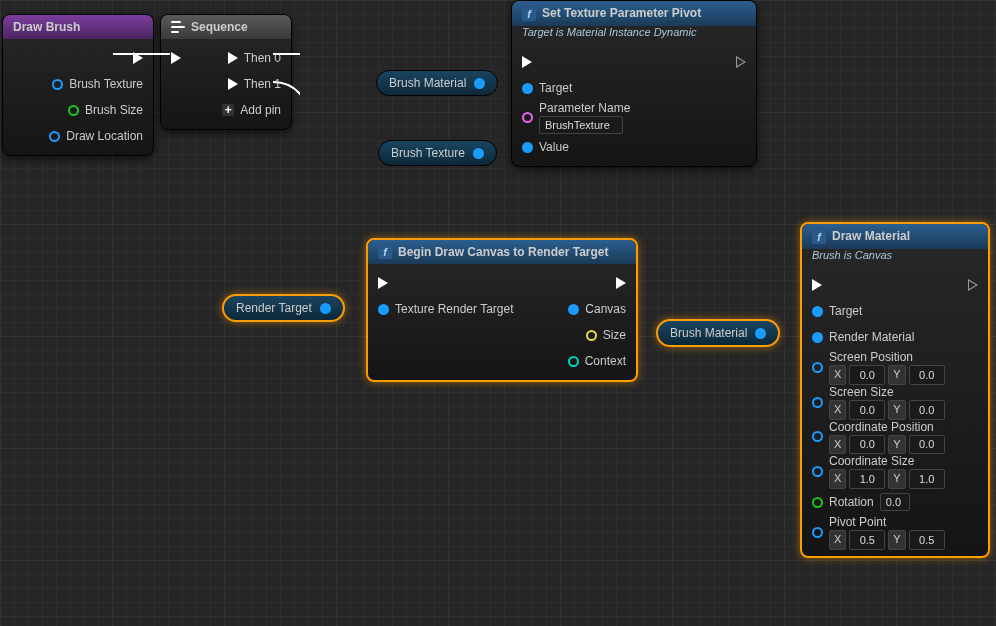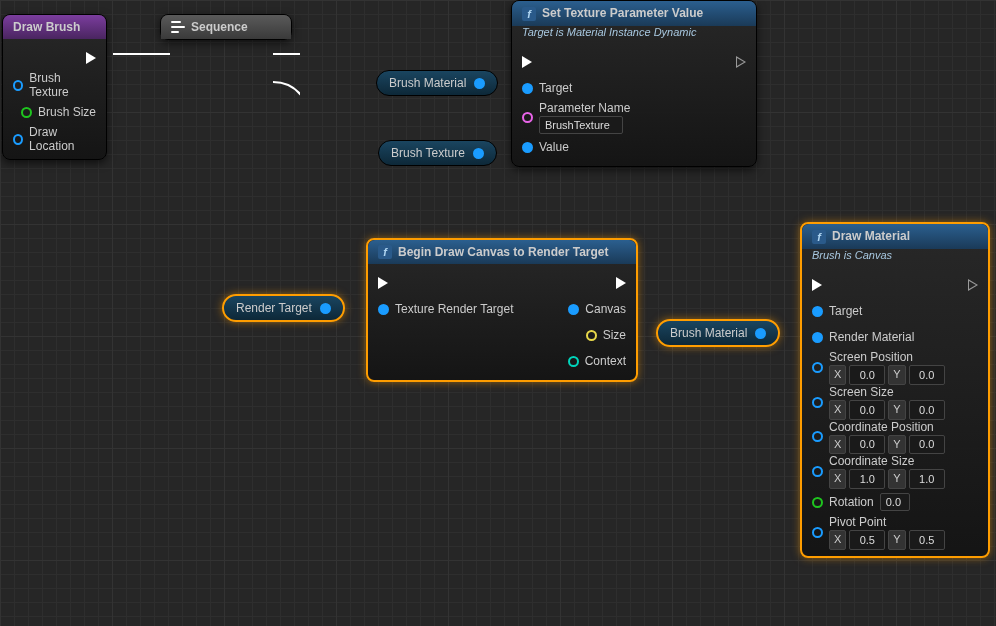--- a/index.html
+++ b/index.html
@@ -54,21 +54,21 @@
 <path d="M273 82 C 330 82 310 250 375 250 L 375 278" stroke="#fff" stroke-width="2" fill="none" opacity="0"></path>
 <path d="M273 82 C 330 82 310 180 340 230 C 355 258 360 278 378 278" stroke="#fff" stroke-width="2" fill="none"></path>
 <path d="M480 81 C 500 81 500 81 521 81" stroke="#1a9cff" stroke-width="1.5" fill="none"></path>
 <path d="M480 151 C 500 151 500 151 521 151" stroke="#1a9cff" stroke-width="1.5" fill="none"></path>
 <path d="M324 305 C 350 305 350 305 378 305" stroke="#1a9cff" stroke-width="1.5" fill="none"></path>
 <path d="M630 278 C 720 278 720 278 810 278" stroke="#fff" stroke-width="2" fill="none"></path>
 <path d="M630 305 C 720 305 720 305 810 305" stroke="#1a9cff" stroke-width="1.5" fill="none"></path>
 <path d="M773 330 C 790 330 790 331 810 331" stroke="#1a9cff" stroke-width="1.5" fill="none"></path>
 </svg>
 
-<div class="node" style="left:2px;top:14px;width:105px">
+<div class="node" style="left:2px;top:14px;width:152px">
   <div class="hdr hdr-purple">
       <span>Draw Brush</span>
     </div>
   <div class="body">
     <div class="row">
         <span></span>
         <div class="pin out">
           <span class="exec"></span>
         </div>
       </div>
@@ -98,37 +98,62 @@
 
 <div class="node" style="left:160px;top:14px;width:132px">
   <div class="hdr hdr-grey">
       <span class="seqicon">
         <span></span>
         <span></span>
         <span></span>
       </span>
       <span>Sequence</span>
     </div>
+  <div class="body">
+    <div class="row">
+        <div class="pin">
+          <span class="exec"></span>
+        </div>
+        <div class="pin out">
+          <span>Then 0</span>
+          <span class="exec"></span>
+        </div>
+      </div>
+    <div class="row">
+        <span></span>
+        <div class="pin out">
+          <span>Then 1</span>
+          <span class="exec"></span>
+        </div>
+      </div>
+    <div class="row">
+        <span></span>
+        <div class="pin out">
+          <span>Add pin</span>
+          <span class="addpin">+</span>
+        </div>
+      </div>
+  </div>
 </div>
 
 <div class="varpill" style="left:376px;top:70px">
   <span>Brush Material</span>
     <span class="dot f c-obj"></span>
 </div>
 
 <div class="varpill" style="left:378px;top:140px">
   <span>Brush Texture</span>
     <span class="dot f c-obj"></span>
 </div>
 
 <div class="node" style="left:511px;top:0;width:246px">
   <div class="hdr hdr-blue">
       <span class="ficon">f</span>
     <div class="lbls">
-        <span>Set Texture Parameter Value</span>
+        <span>Set Texture Parameter Pivot</span>
       </div>
   </div>
   <div class="hdr-sub">Target is Material Instance Dynamic</div>
   <div class="body">
     <div class="row">
         <div class="pin">
           <span class="exec"></span>
         </div>
         <div class="pin out">
           <span class="exec hollow"></span>

